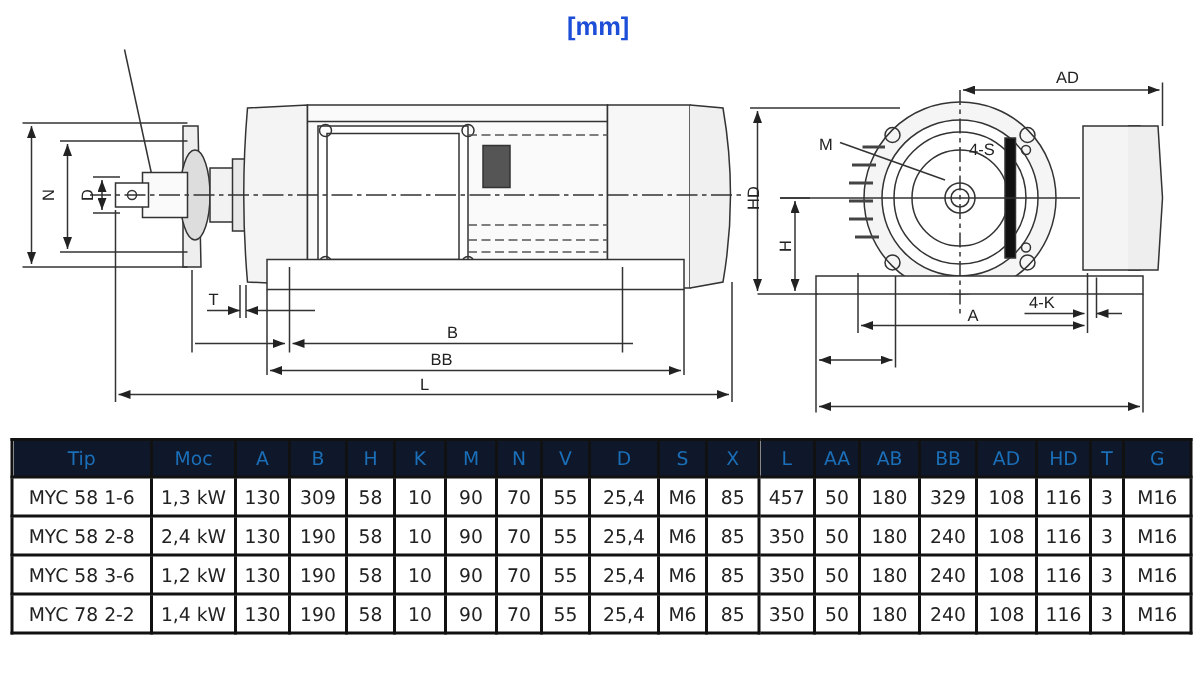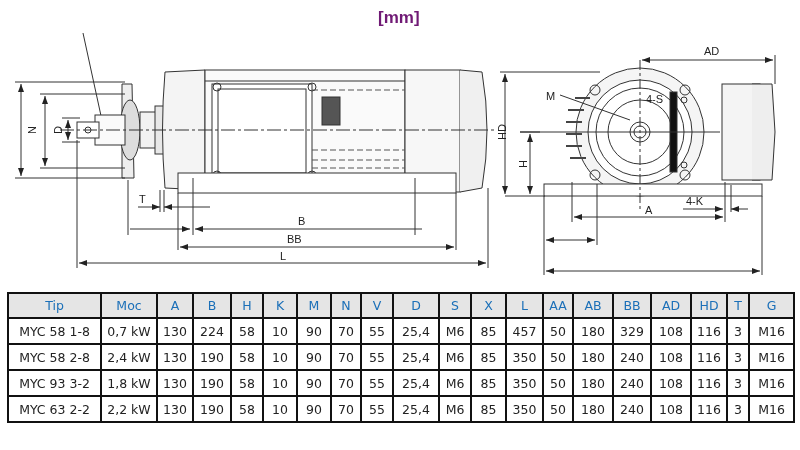--- a/index.html
+++ b/index.html
@@ -1,22 +1,22 @@
 <!DOCTYPE html>
 <html><head>
 <meta charset="utf-8">
 <style>
   html, body { margin:0; padding:0; background:#ffffff; }
   body { width:800px; height:450px; position:relative; overflow:hidden; font-family:"Liberation Sans", sans-serif; }
-  .unit { position:absolute; left:378px; top:8px; font-size:17px; font-weight:bold; color:#701a75; font-family:"Liberation Sans", sans-serif; }
+  .unit { position:absolute; left:378px; top:8px; font-size:17px; font-weight:bold; color:#1d4ed8; font-family:"Liberation Sans", sans-serif; }
   svg.drawing { position:absolute; left:0; top:0; }
   .dim-label { font-family:"Liberation Sans", sans-serif; font-size:11px; fill:#222; }
   table.spec { position:absolute; left:7px; top:292px; border-collapse:collapse; table-layout:fixed; width:786px; }
   table.spec th, table.spec td { border:2px solid #111; text-align:center; padding:0; font-family:"DejaVu Sans", sans-serif; font-size:12.5px; overflow:hidden; white-space:nowrap; }
-  table.spec th { background:#e5e5e5; color:#1a6fb8; font-weight:normal; height:23px;margin-top:19px; }
+  table.spec th { background:#0f172a; color:#1a6fb8; font-weight:normal; height:23px;margin-top:19px; }
   table.spec td { background:#ffffff; color:#222; height:24px; }
 </style>
 </head>
 <body>
 
 <div class="unit">[mm]</div>
 
 <svg class="drawing" width="800" height="290" viewBox="0 0 800 290" xmlns="http://www.w3.org/2000/svg">
   <defs>
     <marker id="arr" markerWidth="8" markerHeight="6" refX="8" refY="3" orient="auto-start-reverse">
@@ -203,24 +203,24 @@
       <th>AB</th>
       <th>BB</th>
       <th>AD</th>
       <th>HD</th>
       <th>T</th>
       <th>G</th>
     </tr>
   </thead>
   <tbody>
     <tr>
-      <td>MYC 58 1-8</td>
-      <td>0,7 kW</td>
+      <td>MYC 58 1-6</td>
+      <td>1,3 kW</td>
       <td>130</td>
-      <td>224</td>
+      <td>309</td>
       <td>58</td>
       <td>10</td>
       <td>90</td>
       <td>70</td>
       <td>55</td>
       <td>25,4</td>
       <td>M6</td>
       <td>85</td>
       <td>457</td>
       <td>50</td>
@@ -247,44 +247,44 @@
       <td>350</td>
       <td>50</td>
       <td>180</td>
       <td>240</td>
       <td>108</td>
       <td>116</td>
       <td>3</td>
       <td>M16</td>
     </tr>
     <tr>
-      <td>MYC 93 3-2</td>
-      <td>1,8 kW</td>
+      <td>MYC 58 3-6</td>
+      <td>1,2 kW</td>
       <td>130</td>
       <td>190</td>
       <td>58</td>
       <td>10</td>
       <td>90</td>
       <td>70</td>
       <td>55</td>
       <td>25,4</td>
       <td>M6</td>
       <td>85</td>
       <td>350</td>
       <td>50</td>
       <td>180</td>
       <td>240</td>
       <td>108</td>
       <td>116</td>
       <td>3</td>
       <td>M16</td>
     </tr>
     <tr>
-      <td>MYC 63 2-2</td>
-      <td>2,2 kW</td>
+      <td>MYC 78 2-2</td>
+      <td>1,4 kW</td>
       <td>130</td>
       <td>190</td>
       <td>58</td>
       <td>10</td>
       <td>90</td>
       <td>70</td>
       <td>55</td>
       <td>25,4</td>
       <td>M6</td>
       <td>85</td>

